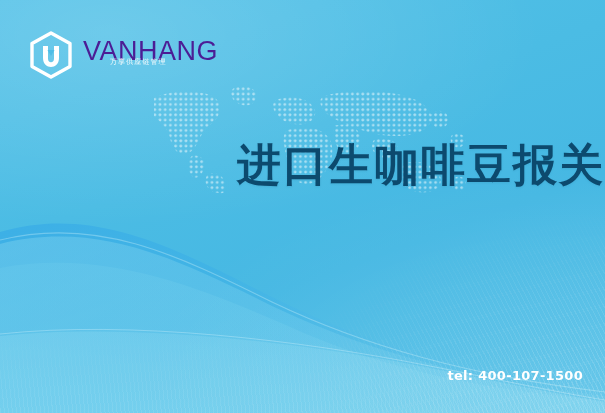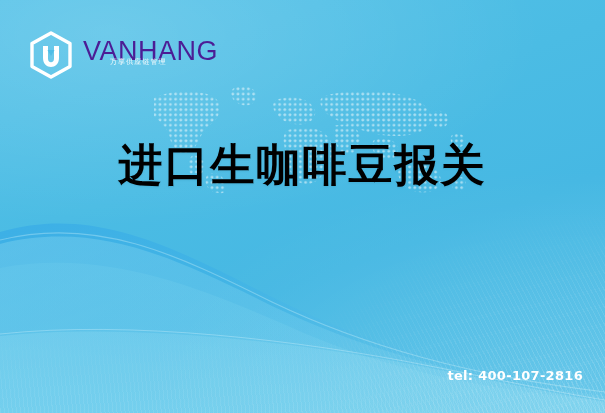--- a/index.html
+++ b/index.html
@@ -127,22 +127,22 @@
     white-space: nowrap;
     font-family: "DejaVu Sans", sans-serif;
   }
 
   
   .headline {
     position: absolute;
     left: 0;
     right: 0;
     top: 136px;
-    text-align: center;
-    color: #000000;
+    text-align: right;
+    color: #0c4a6e;
   }
   .headline-line {
     font-family: "DejaVu Sans", sans-serif;
     font-weight: bold;
     white-space: nowrap;
     text-shadow: 0 1px 2px rgba(40,120,160,0.18);
   }
   .headline-line.l1 {
     font-size: 44px;
     line-height: 58px;
@@ -260,15 +260,15 @@
     <div class="logo-text">
       <div class="logo-word">VANHANG</div>
       <div class="logo-sub">万享供应链管理</div>
     </div>
   </div>
 
   <div class="headline">
     <div class="headline-line l1">进口生咖啡豆报关</div>
   </div>
 
-  <div class="phone">tel: 400-107-2816</div>
+  <div class="phone">tel: 400-107-1500</div>
 
 </div>
 
 </body></html>

